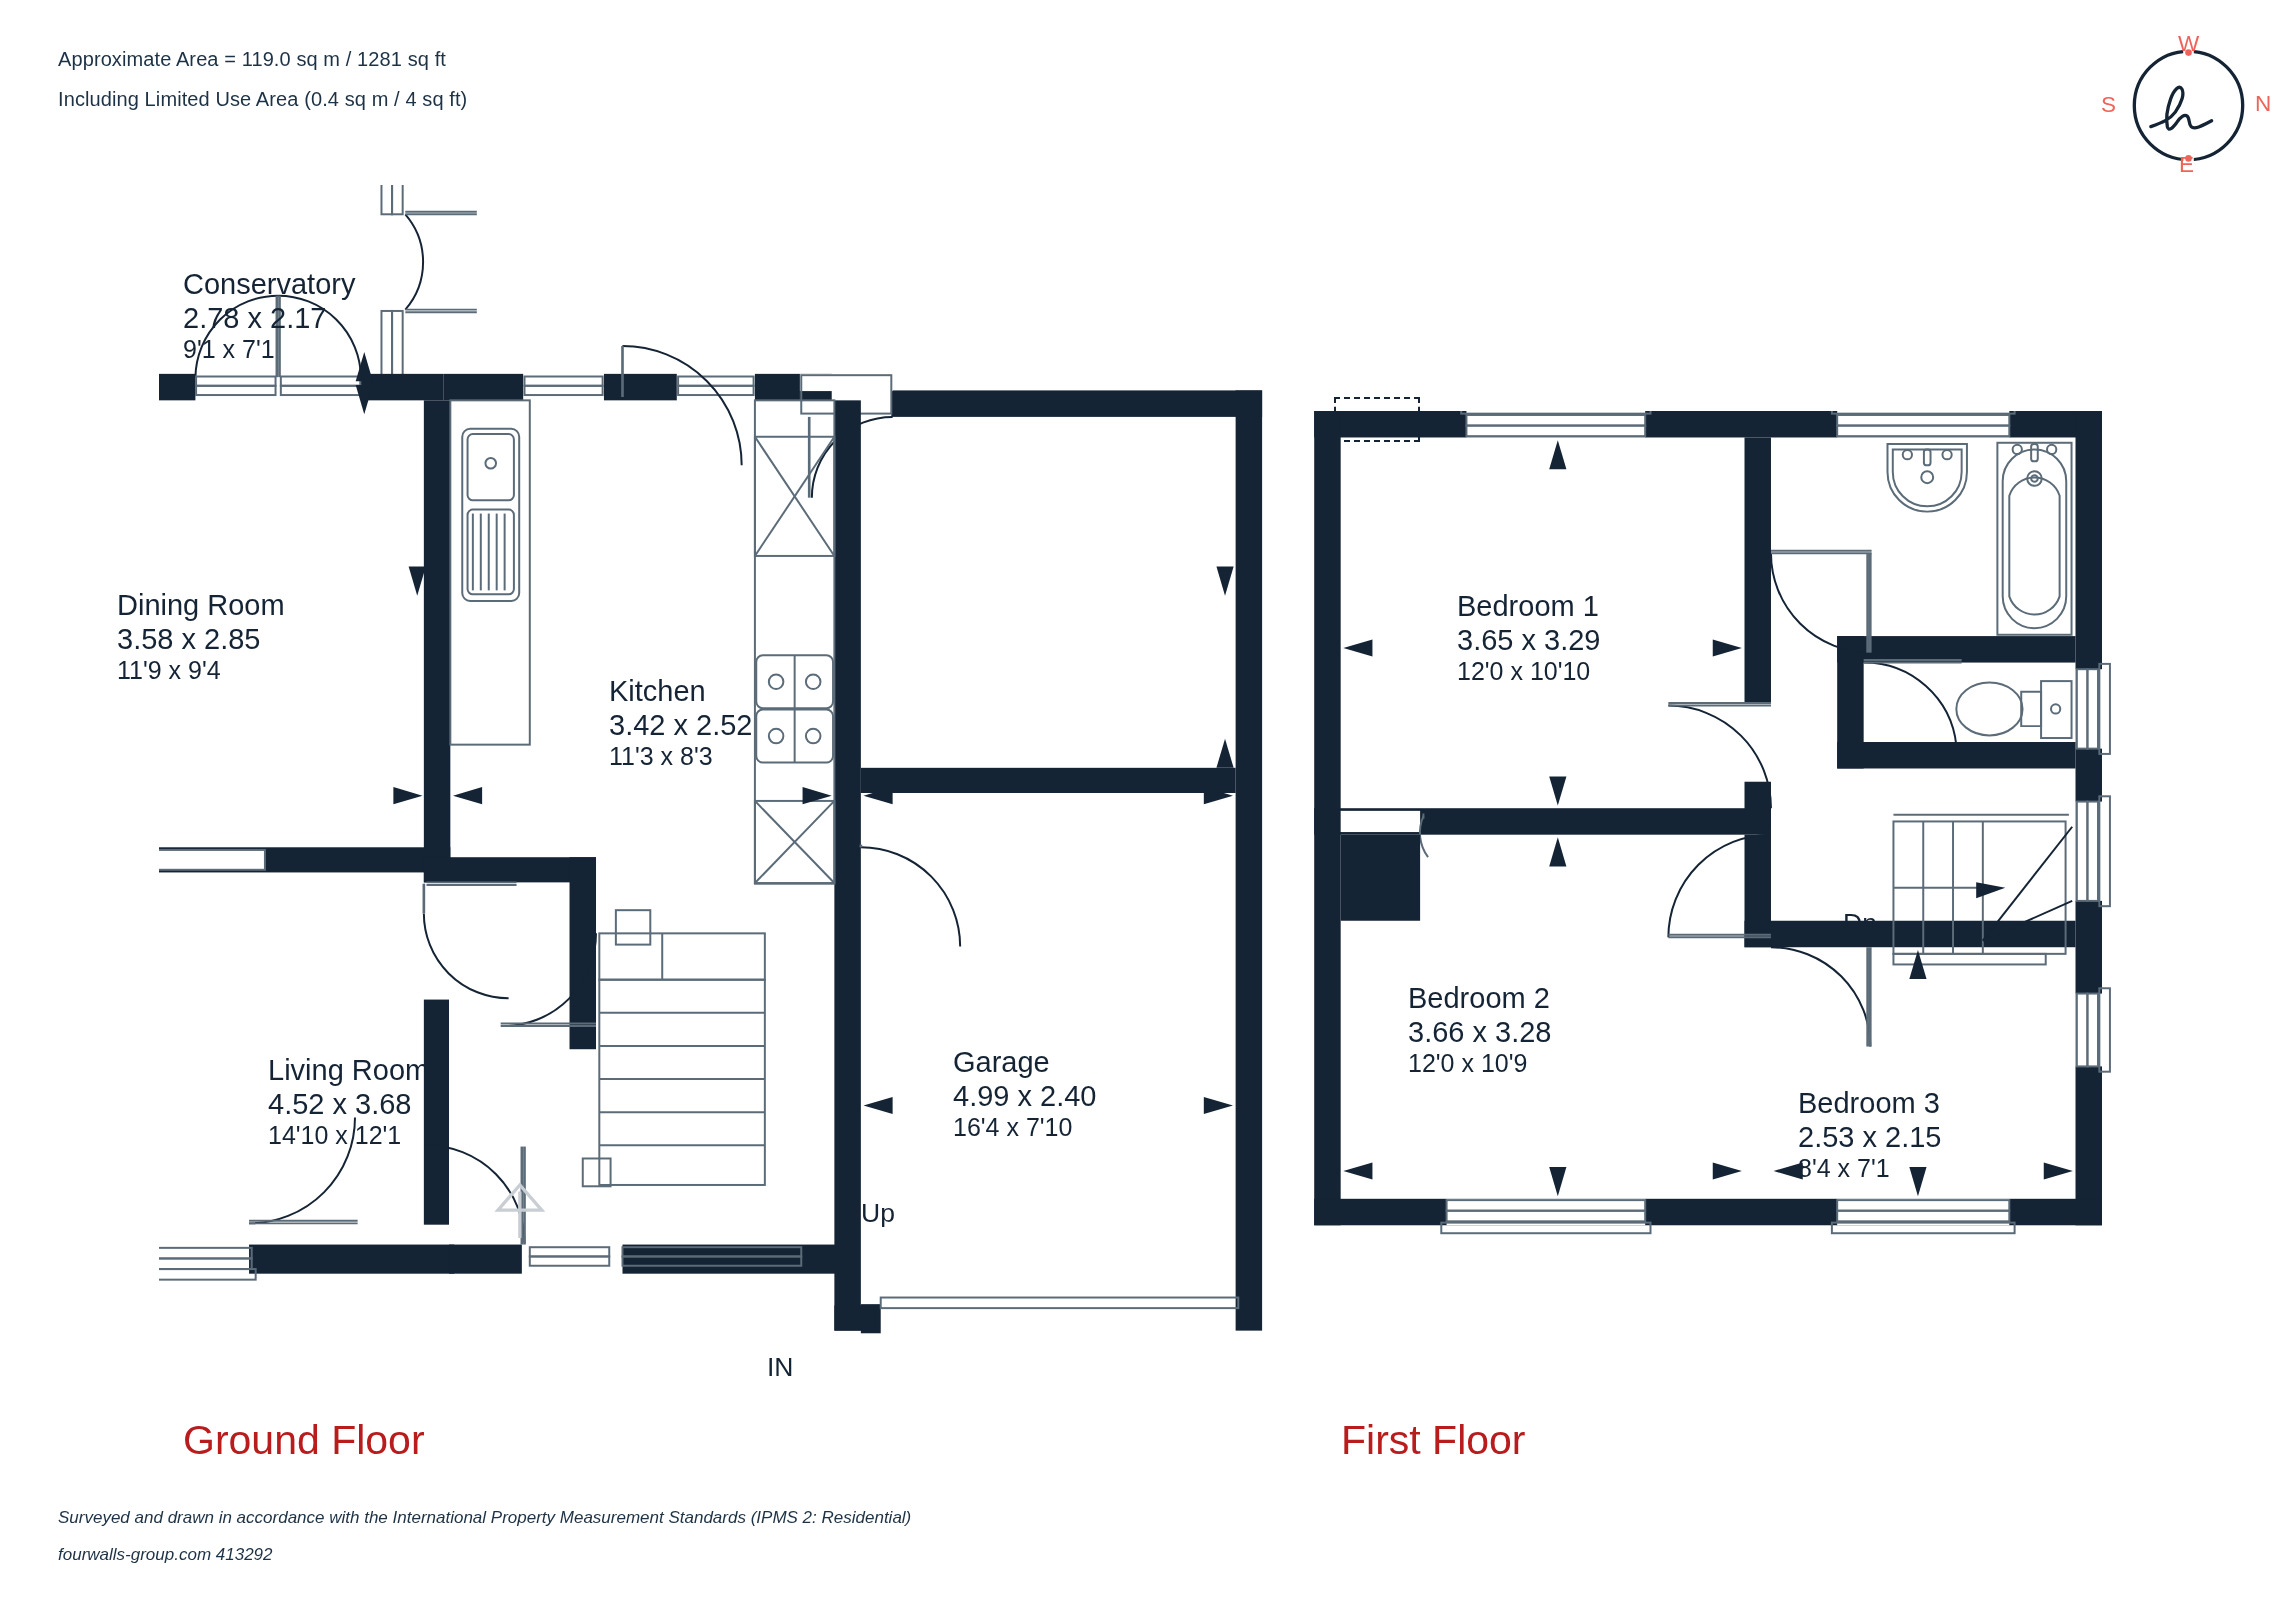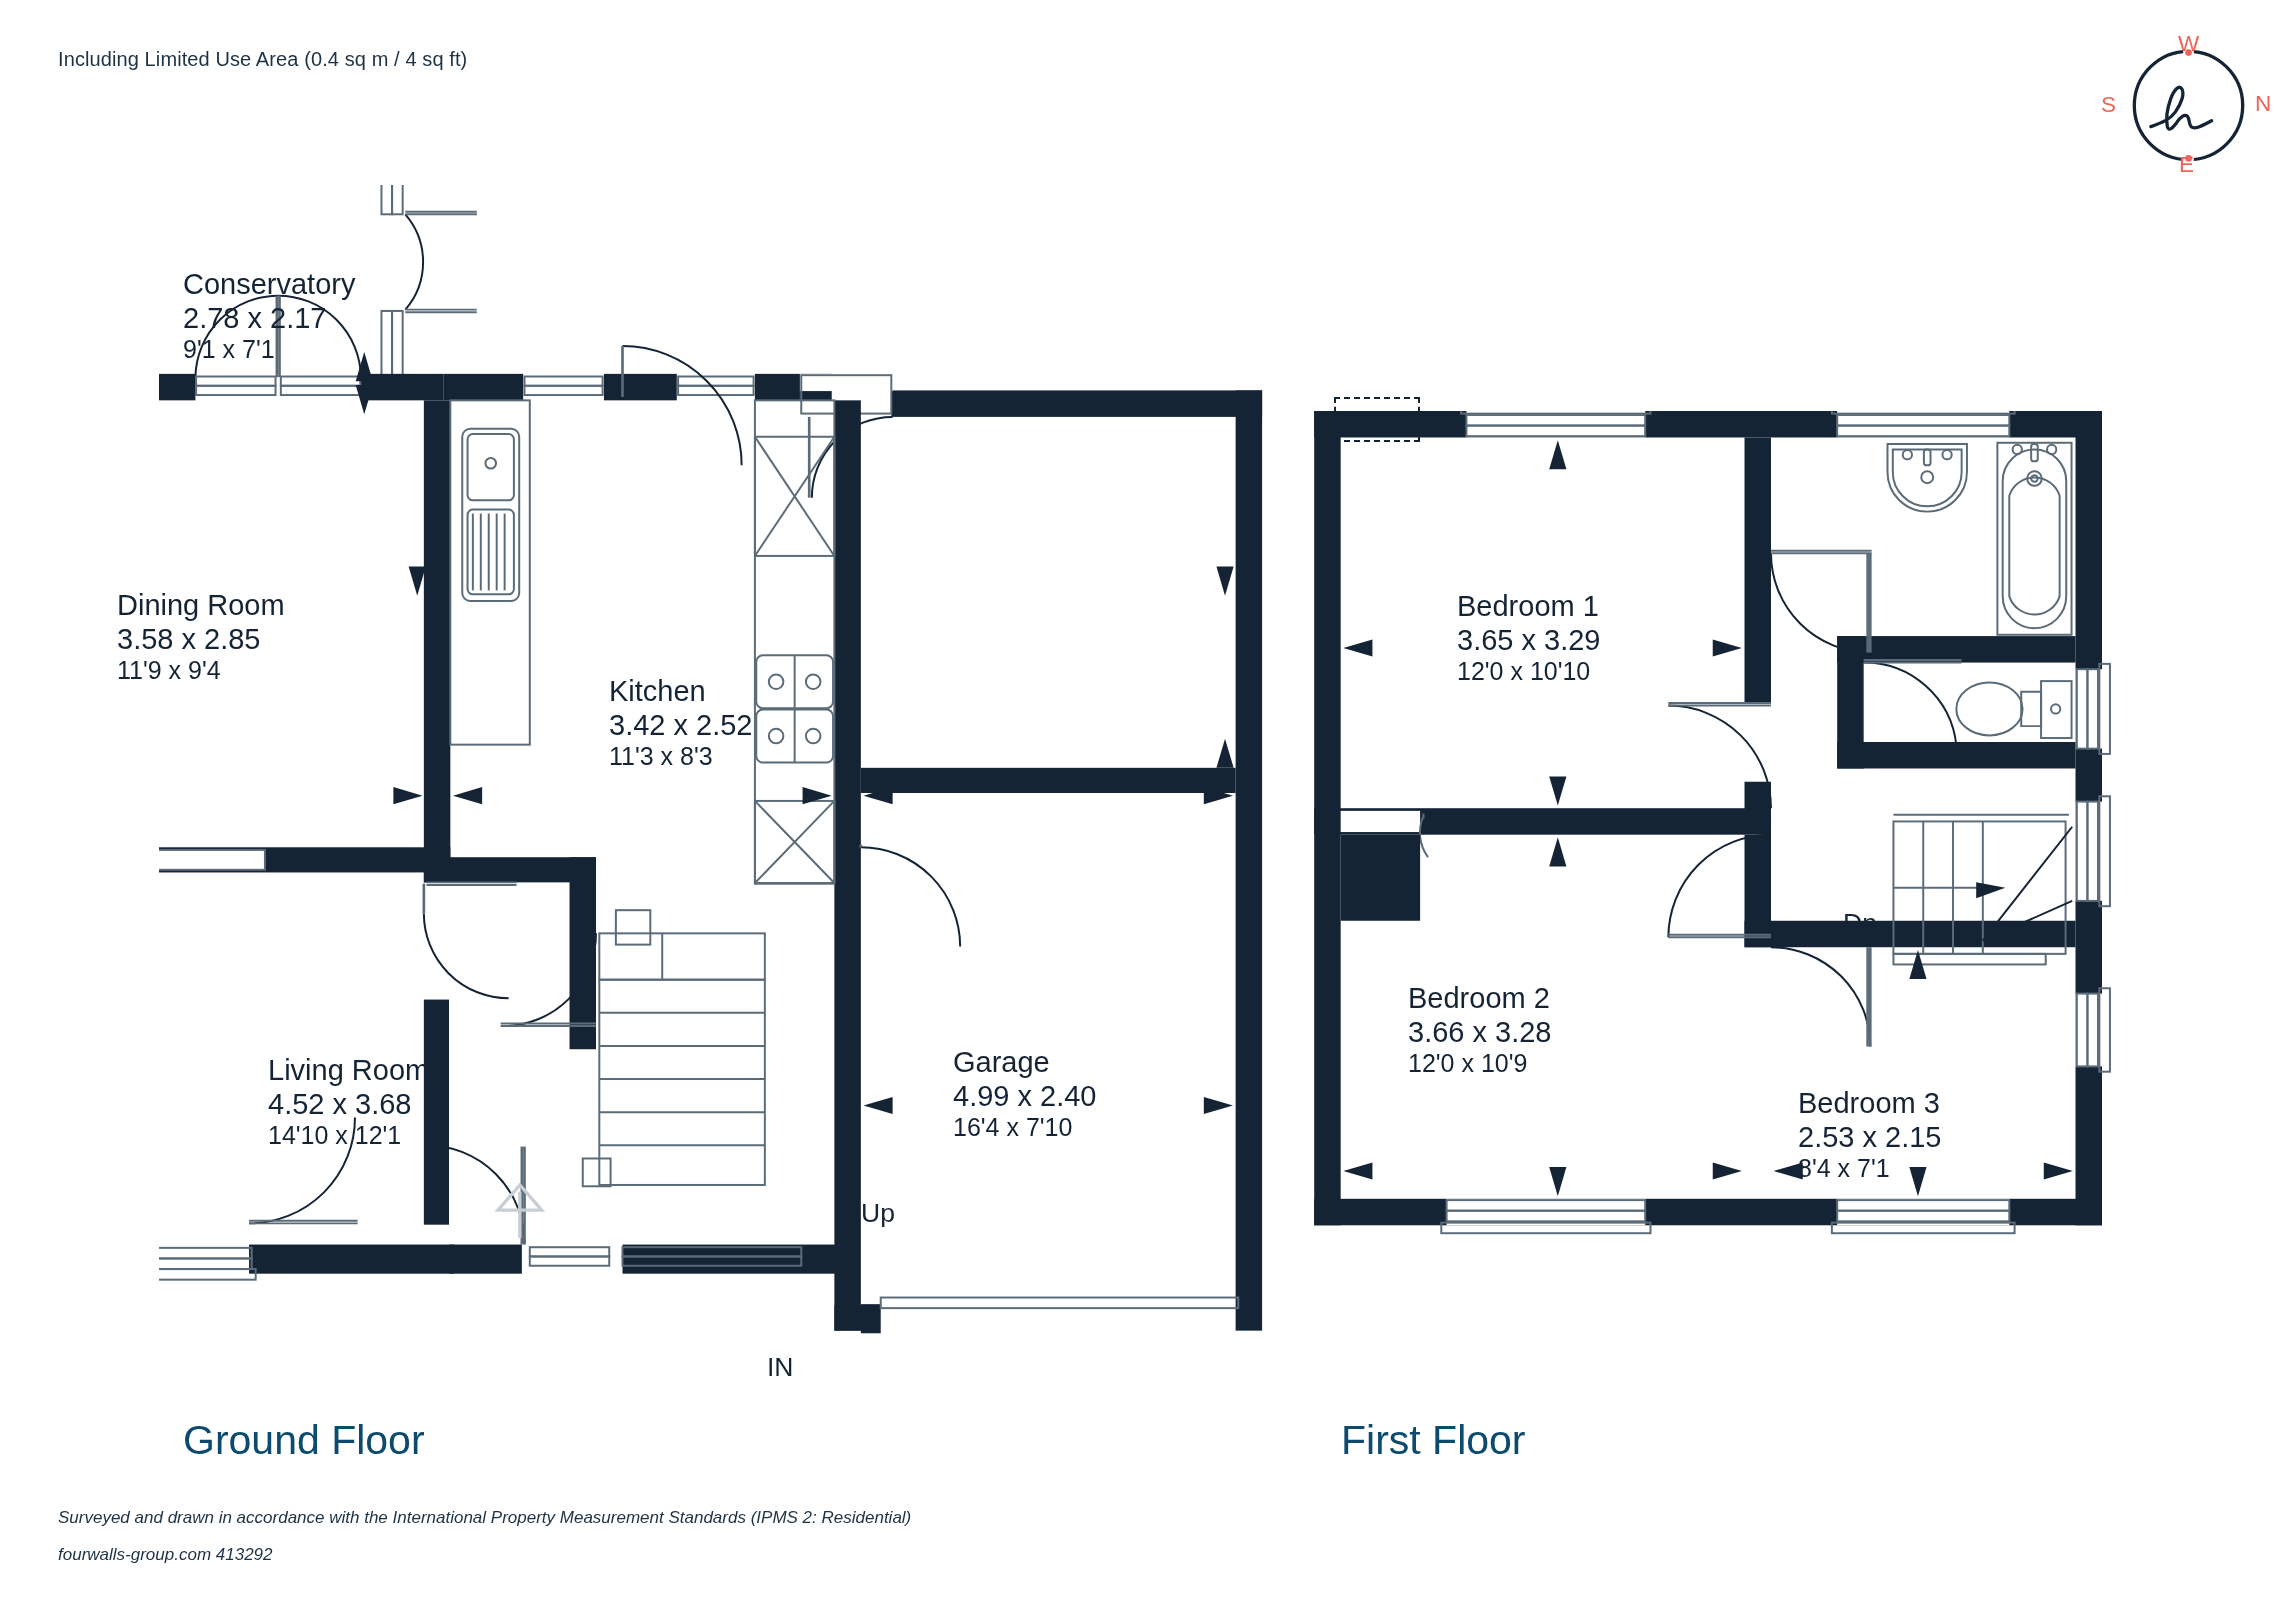--- a/index.html
+++ b/index.html
@@ -78,21 +78,21 @@
     position: absolute;
     font-size: 26.5px;
     color: #152435;
     white-space: nowrap;
   }
 
   
   .floor-title {
     position: absolute;
     font-size: 41px;
-    color: #0c4a6e;
+    color: #b91c1c;
     white-space: nowrap;
   }
   #ground-title { left: 183px; top: 1417px; }
   #first-title  { left: 1341px; top: 1417px; }
 
   
   .legend {
     position: absolute;
     left: 1334px;
     top: 397px;
@@ -124,20 +124,21 @@
     white-space: nowrap;
     font-style: italic;
   }
 </style>
 </head>
 <body>
 
 <div class="page">
 
   <div class="header">
+    <div class="line">Approximate Area = 119.0 sq m / 1281 sq ft</div>
     <div class="line">Including Limited Use Area (0.4 sq m / 4 sq ft)</div>
   </div>
 
   <div class="compass">
     <svg width="119" height="119" viewBox="0 0 180 180">
 
       <path d="M 90 8 A 82 82 0 0 1 90 172" fill="none" stroke="#152435" stroke-width="5" stroke-linecap="round"></path>
       <path d="M 90 172 A 82 82 0 0 1 90 8" fill="none" stroke="#152435" stroke-width="5" stroke-linecap="round"></path>
       <rect x="82" y="0" width="16" height="16" fill="#ffffff"></rect>
       <rect x="82" y="164" width="16" height="16" fill="#ffffff"></rect>

